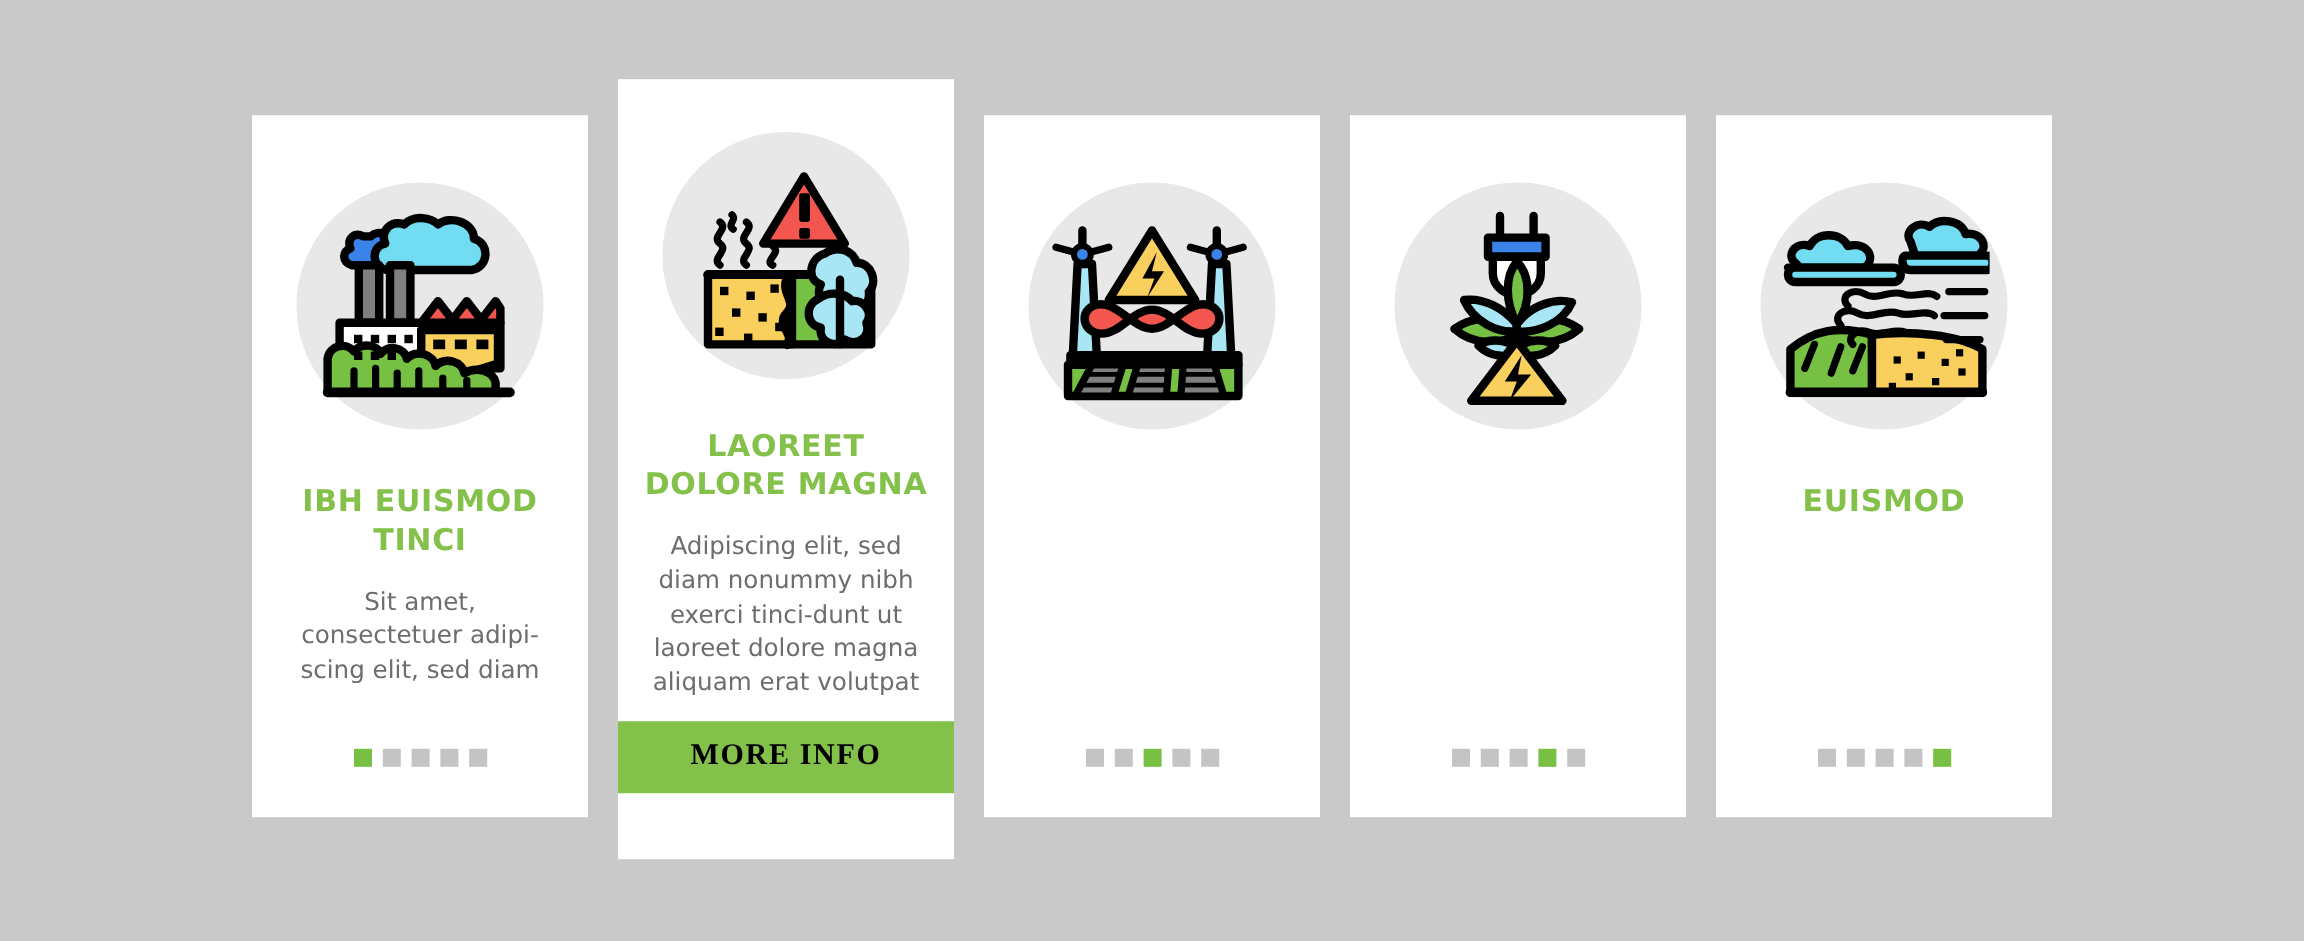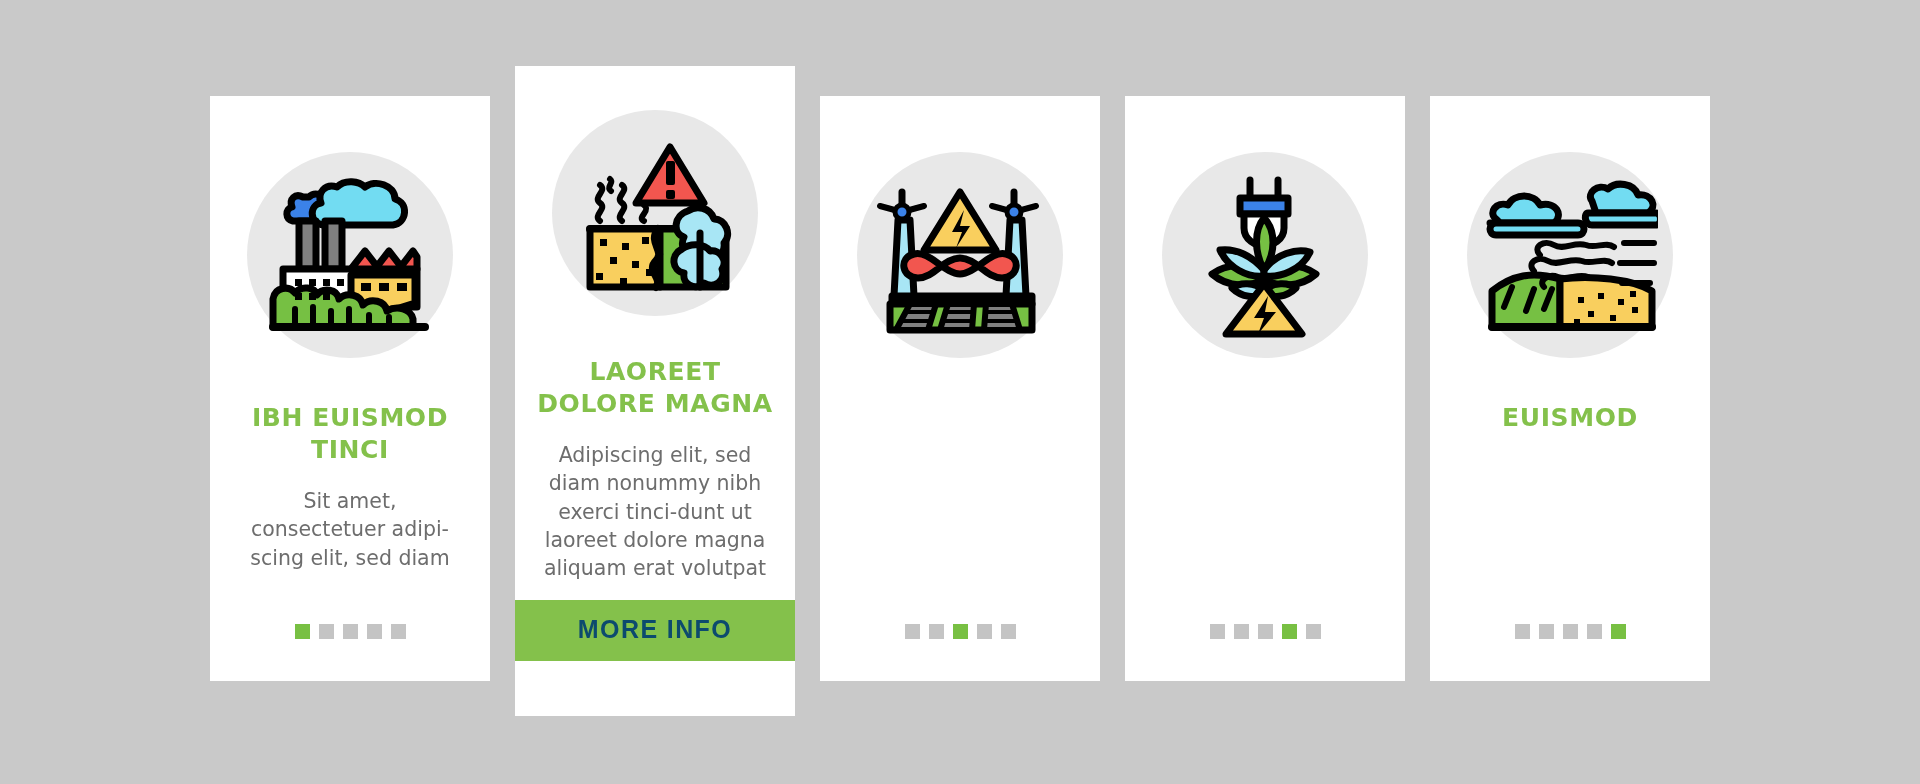--- a/index.html
+++ b/index.html
@@ -67,30 +67,30 @@
   .dots{
     display:flex;
     gap:9px;
     margin-bottom:42px;
   }
   .dot{width:15px;height:15px;background:#c4c4c4;}
   .dot.active{background:#78c043;}
   .more-btn{
     width:100%;
     background:#84c14b;
-    color:#0c4a6e;
+    color:#000000;
     font-size:25px;
     font-weight:bold;
     letter-spacing:1.4px;
     text-align:center;
     padding:15px 0 17px;
     box-sizing:border-box;
     border:none;
     cursor:pointer;
-    font-family:Liberation Sans, sans-serif;
+    font-family:Liberation Serif, serif;
     margin-bottom:55px;
   }
 </style>
 </head>
 <body>
 
 <div id="board">
     <div class="card regular">
       <div class="icon-wrap">
         <svg id="svg-factory-pollution-icon" width="170" height="160" viewBox="0 0 170 160">

